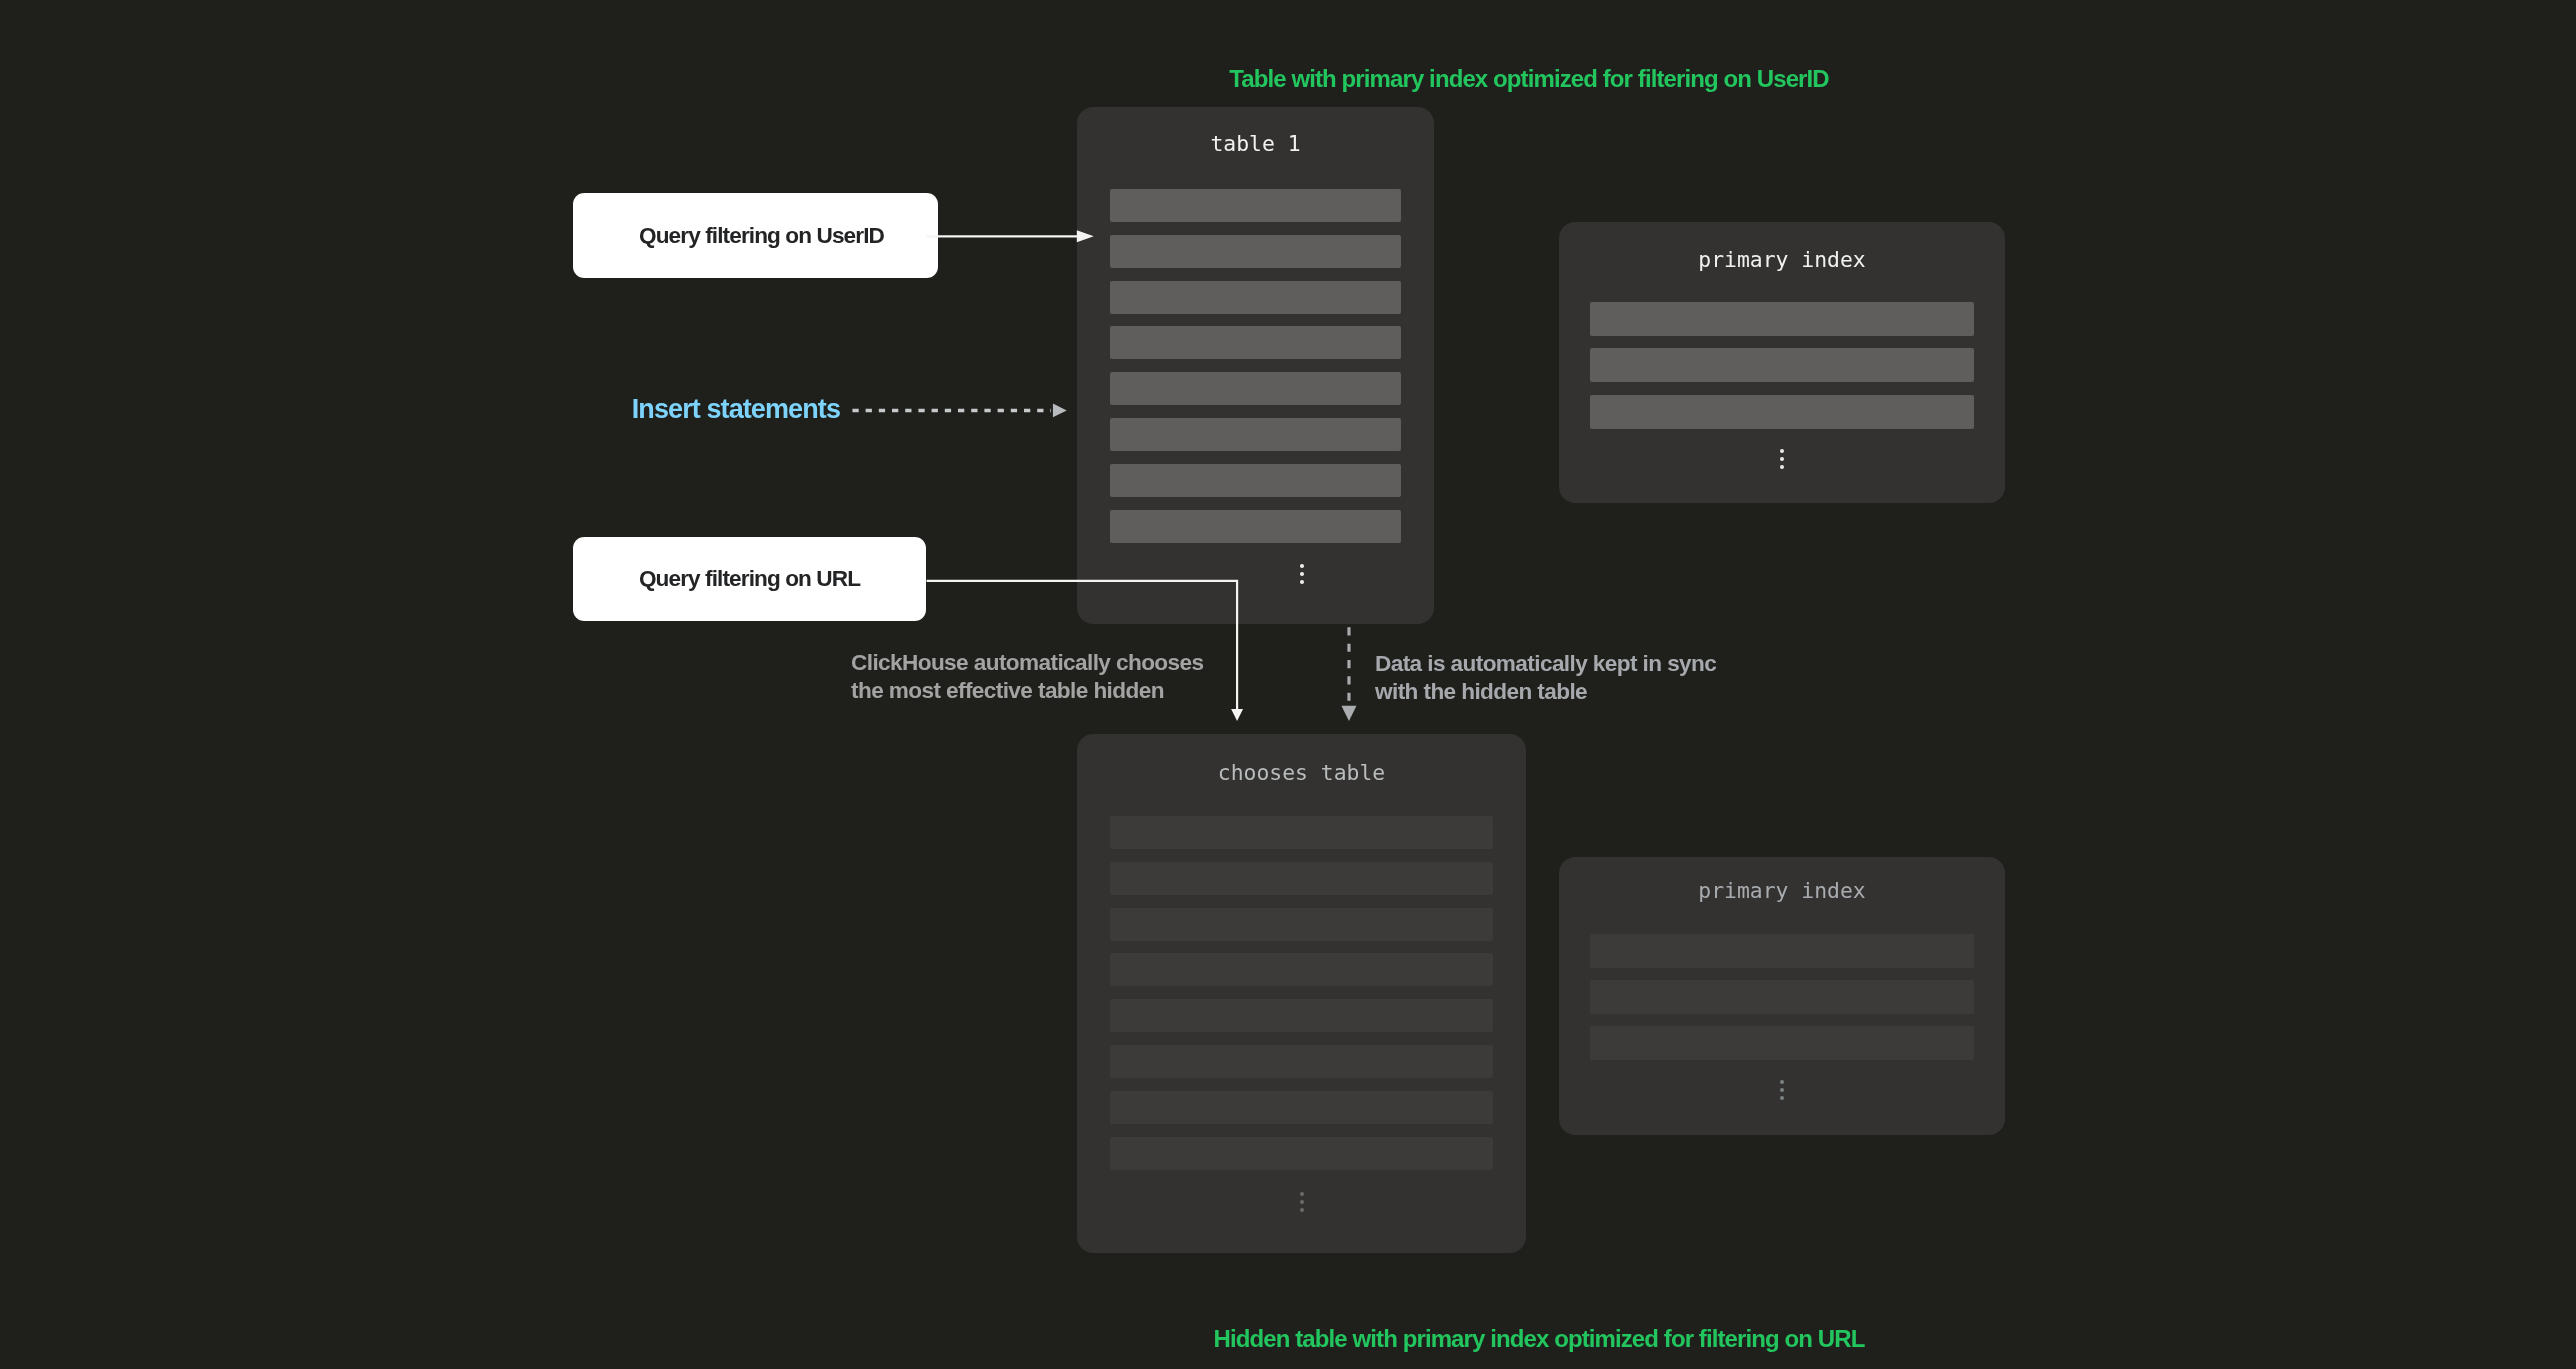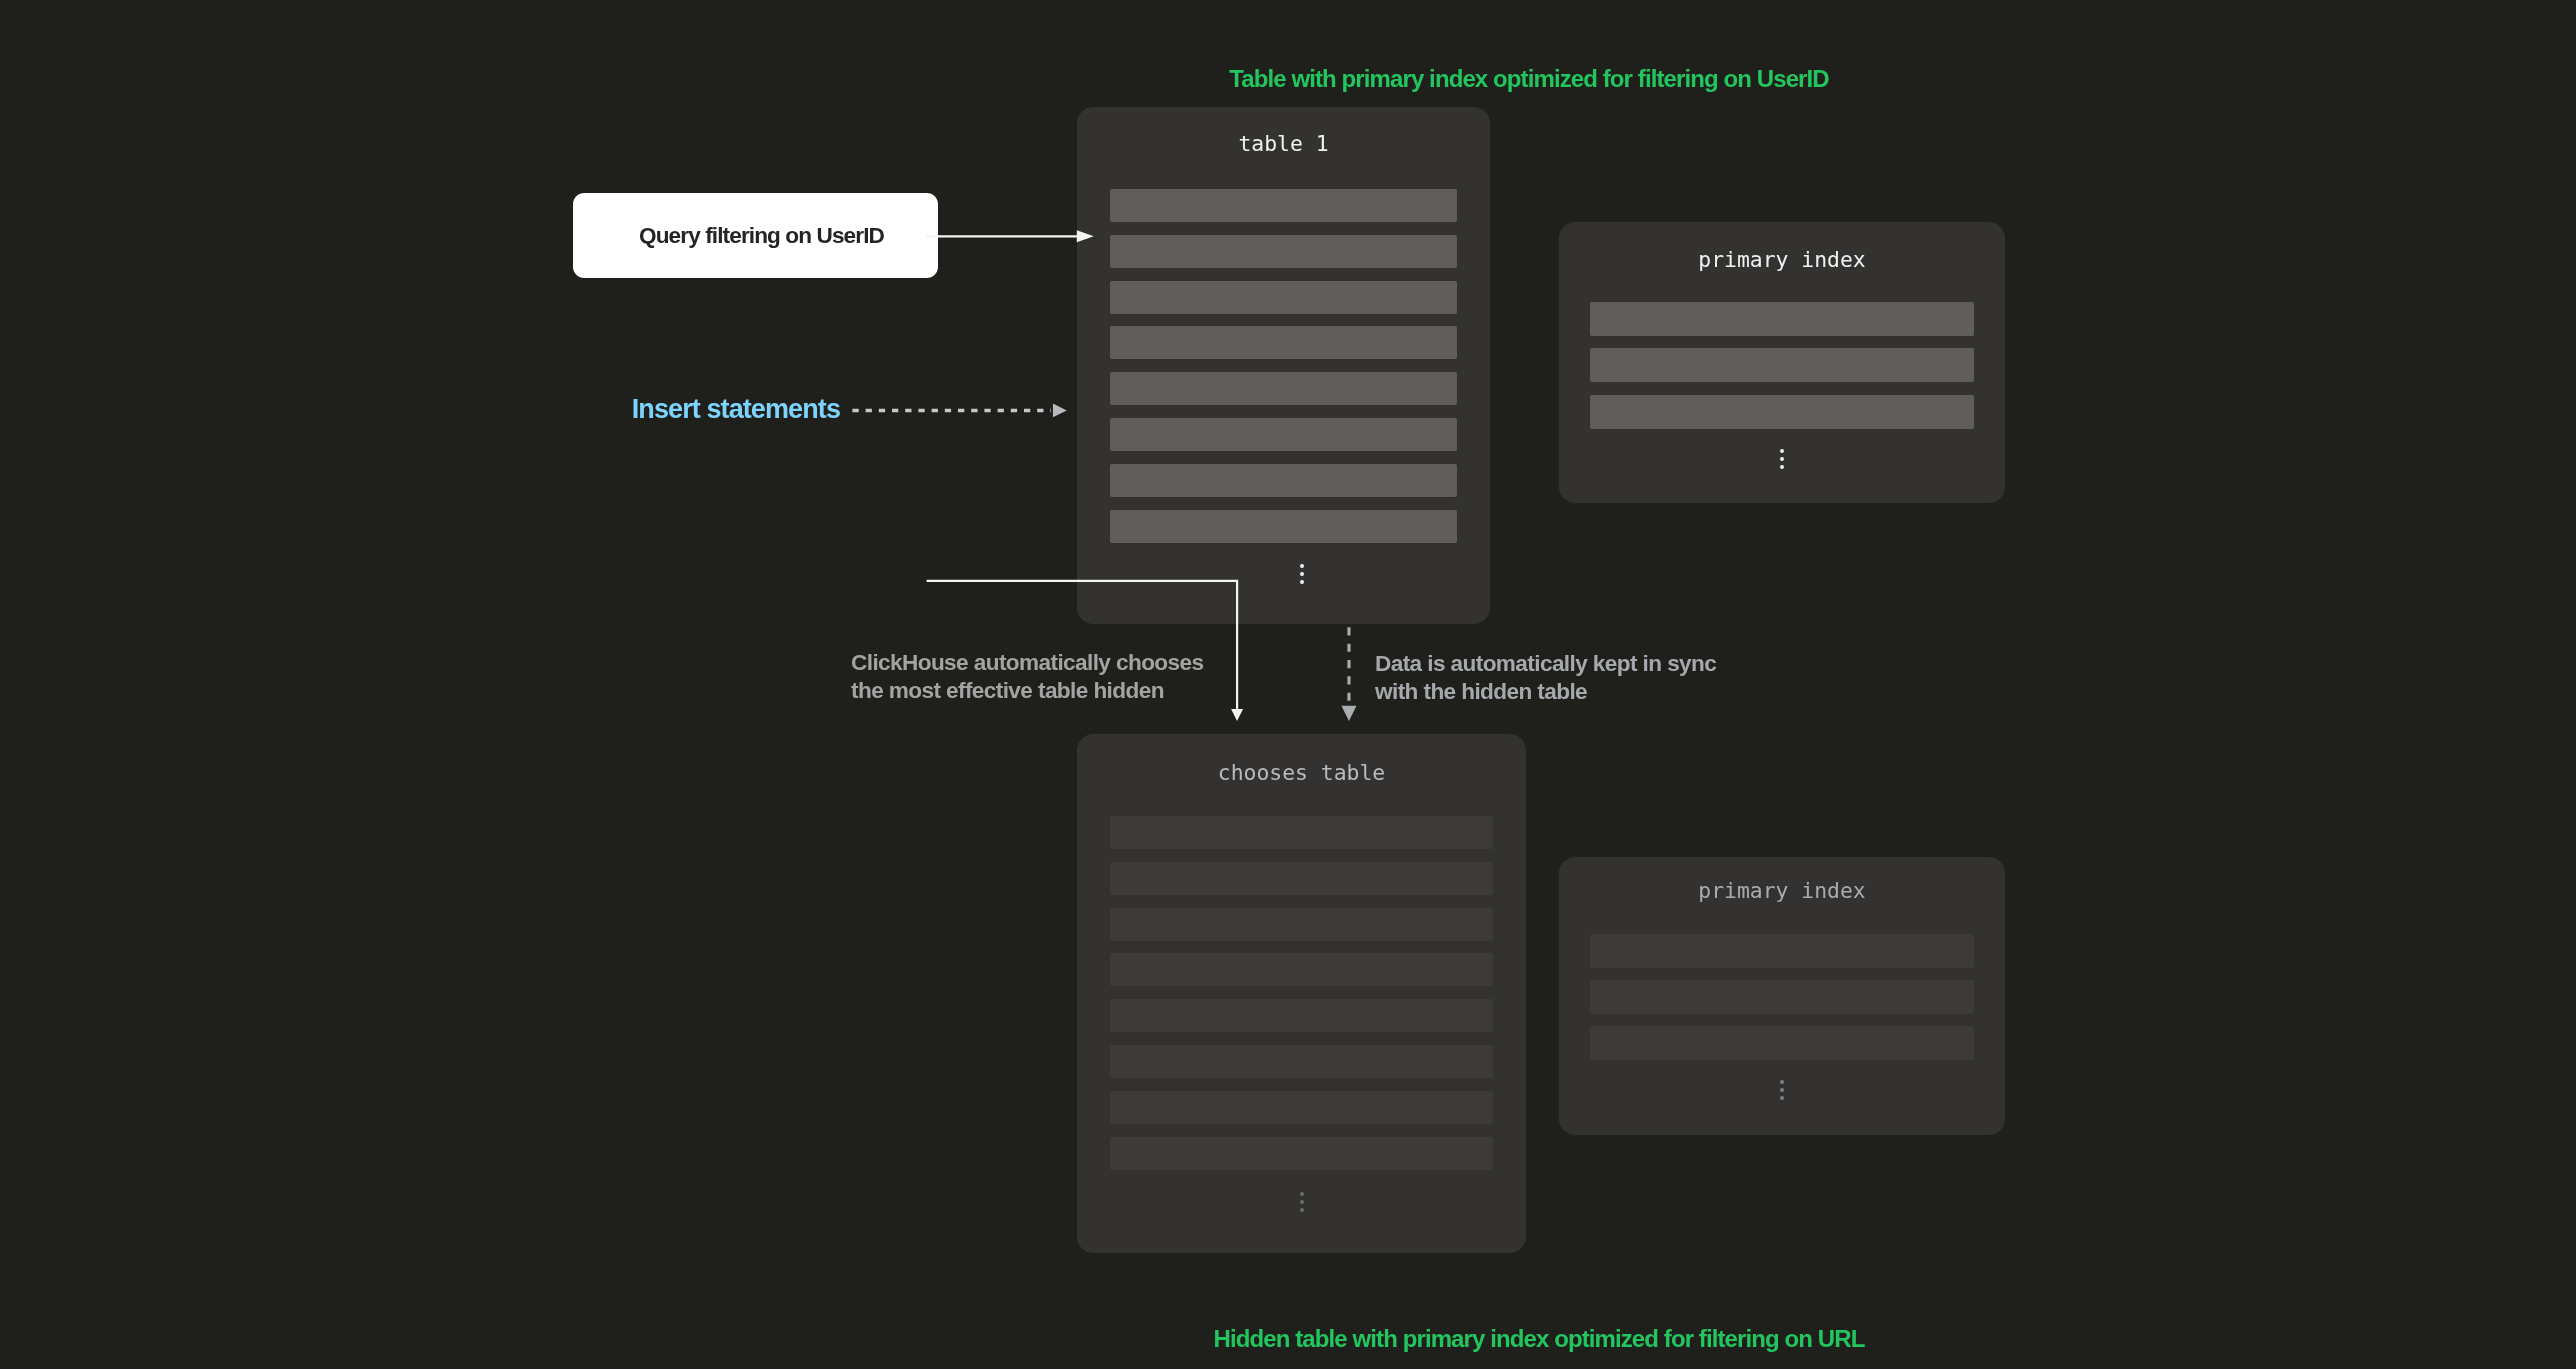--- a/index.html
+++ b/index.html
@@ -4,21 +4,21 @@
 <style>
   html,body{margin:0;padding:0;background:#1f201b;}
   .canvas{position:relative;width:2576px;height:1369px;background:#1f201b;overflow:hidden;
           font-family:"Liberation Sans",sans-serif;}
   .caption{position:absolute;transform:translateX(-50%);white-space:nowrap;
            font-size:24px;font-weight:700;letter-spacing:-0.9px;color:#22c55e;line-height:28px;margin-top:27px;}
   .caption-top{left:1529px;top:38px;}
   .caption-bottom{left:1539px;top:1298px;}
 
   .panel{position:absolute;background:#333230;border-radius:16.3px;}
-  .panel-table1{left:1077px;top:107px;width:413px;height:517px;}
+  .panel-table1{left:1077px;top:107px;width:357px;height:517px;}
   .panel-hidden{left:1077px;top:734px;width:449px;height:519px;}
   .panel-idx-top{left:1559px;top:222px;width:446px;height:281px;}
   .panel-idx-bottom{left:1559px;top:857px;width:446px;height:278px;}
 
   .panel-title{position:absolute;left:0;right:0;text-align:center;
                font-family:"DejaVu Sans Mono",monospace;font-weight:500;font-size:21.4px;line-height:28px;}
   .panel-table1 .panel-title{top:23px;color:#f1f1f0;}
   .panel-idx-top .panel-title{top:24px;color:#f1f1f0;}
   .panel-hidden .panel-title{top:24.5px;color:#b9bcbd;}
   .panel-idx-bottom .panel-title{top:20px;color:#a8abaf;}
@@ -119,20 +119,21 @@
         <div class="row"></div>
       </div>
     <div class="vdots" style="left:221px;top:223px;">
       <i style="background:#7d8082"></i>
         <i style="background:#7d8082"></i>
         <i style="background:#7d8082"></i>
     </div>
   </div>
 
   <div class="card card-userid">Query filtering on UserID</div>
+  <div class="card card-url">Query filtering on URL</div>
 
   <div class="insert-label">Insert statements</div>
 
   <div class="note note-clickhouse">
     <div>ClickHouse automatically chooses</div>
     <div>the most effective table hidden</div>
   </div>
   <div class="note note-sync">
     <div>Data is automatically kept in sync</div>
     <div>with the hidden table</div>

